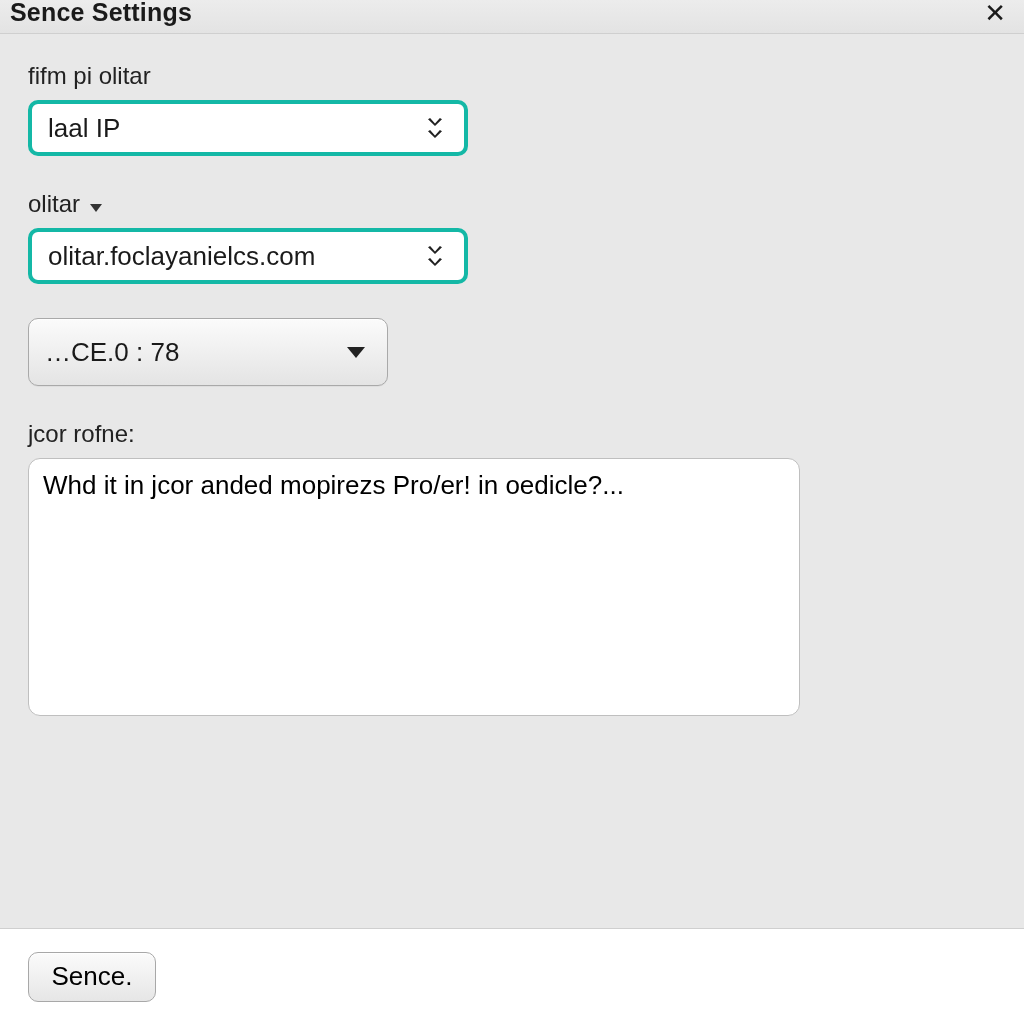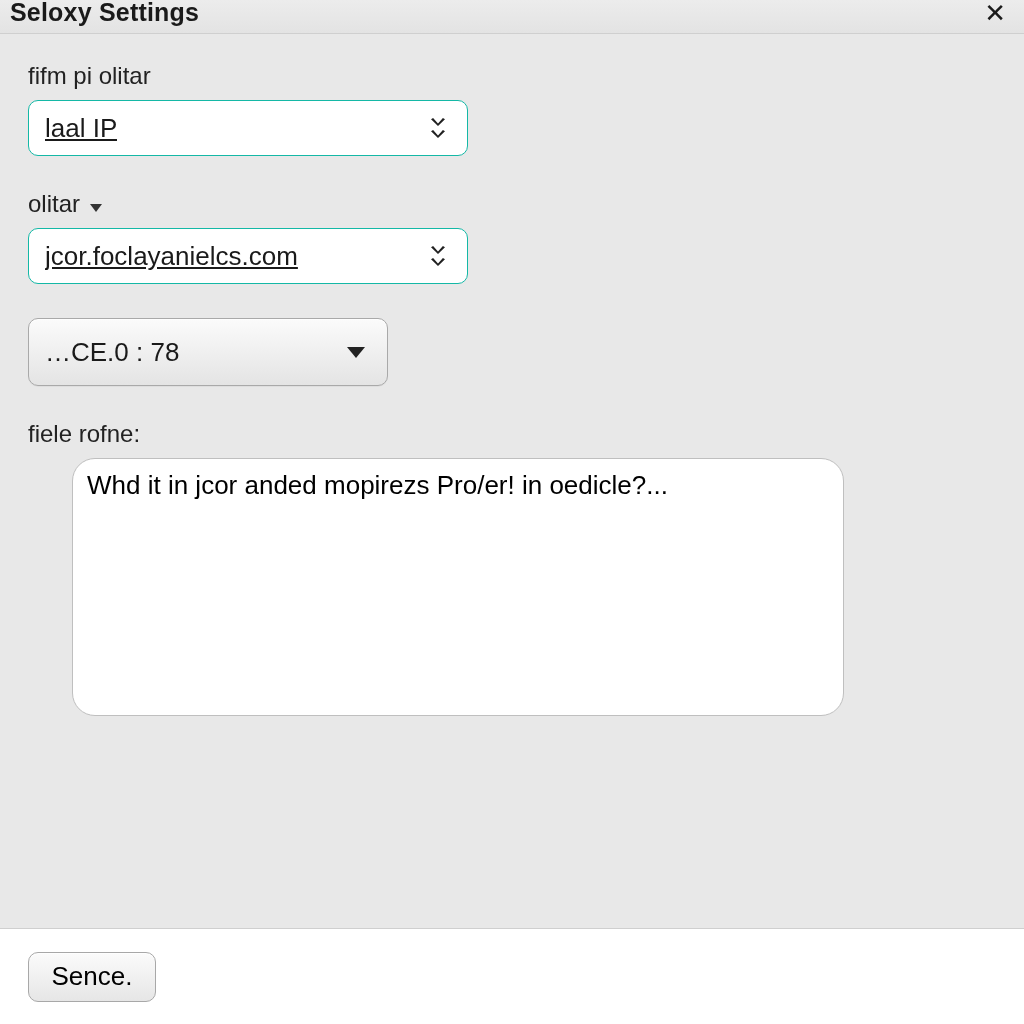--- a/index.html
+++ b/index.html
@@ -64,29 +64,28 @@
     border-top: 8px solid #333;
     position: relative;
     top: 0px;
   }
 
   
   .combo {
     width: 440px;
     height: 56px;
     background: #fff;
-    border: 1px solid #14b8a6;
+    border: 4px solid #14b8a6;
     border-radius: 10px;
     display: flex;
     align-items: center;
     justify-content: space-between;
     padding: 0 22px 0 16px;
     font-size: 26px;
     box-shadow: inset 0 1px 0 rgba(255,255,255,0.6);
-    text-decoration: underline;
   }
   .combo .value { white-space: nowrap; overflow: hidden; text-overflow: ellipsis; }
   .stepper-chevrons {
     display: flex;
     flex-direction: column;
     gap: 4px;
     align-items: center;
   }
   .chev {
     width: 14px; height: 8px;
@@ -114,28 +113,27 @@
     border-right: 9px solid transparent;
     border-top: 11px solid #222;
   }
 
   
   .textarea {
     width: 772px;
     height: 258px;
     background: #fff;
     border: 1px solid #bfbfbf;
-    border-radius: 23px;
+    border-radius: 12px;
     padding: 10px 14px;
     font-size: 26px;
     line-height: 1.25;
     resize: none;
     font-family: inherit;
     outline: none;
-    margin-left: 44px;
   }
 
   
   .button-bar {
     height: 96px;
     background: #fff;
     border-top: 1px solid #cfcfcf;
     display: flex;
     align-items: center;
     padding: 0 28px;
@@ -151,21 +149,21 @@
     font-family: inherit;
     box-shadow: inset 0 1px 0 rgba(255,255,255,0.8);
   }
 </style>
 </head>
 <body>
 
 <div class="window">
 
   <div class="titlebar">
-    <div class="title">Seloxy Settings</div>
+    <div class="title">Sence Settings</div>
     <div class="close-x">✕</div>
   </div>
 
   <div class="form-area">
 
     <div class="field-group">
       <div class="field-label">fifm pi olitar</div>
       <div class="combo">
         <span class="value">laal IP</span>
         <span class="stepper-chevrons">
@@ -174,37 +172,37 @@
         </span>
       </div>
     </div>
 
     <div class="field-group">
       <div class="field-label label-with-caret">
         <span>olitar</span>
         <span class="label-caret"></span>
       </div>
       <div class="combo">
-        <span class="value">jcor.foclayanielcs.com</span>
+        <span class="value">olitar.foclayanielcs.com</span>
         <span class="stepper-chevrons">
           <span class="chev"></span>
           <span class="chev"></span>
         </span>
       </div>
     </div>
 
     <div class="field-group">
       <div class="combo-grey">
         <span class="value">…CE.0 : 78</span>
         <span class="caret"></span>
       </div>
     </div>
 
     <div class="field-group">
-      <div class="field-label">fiele rofne:</div>
+      <div class="field-label">jcor rofne:</div>
       <textarea class="textarea" style="">Whd it in jcor anded mopirezs Pro/er! in oedicle?...</textarea>
     </div>
 
   </div>
 
   <div class="button-bar">
     <button class="btn">Sence.</button>
   </div>
 
 </div>

